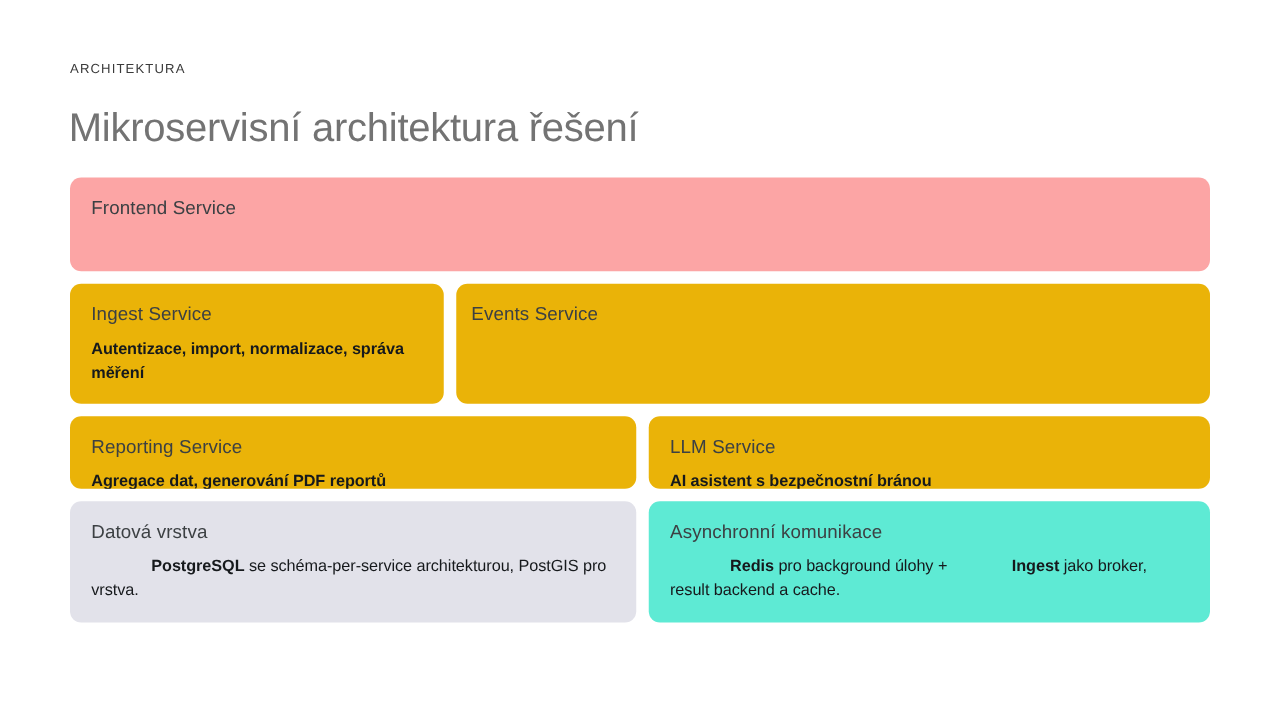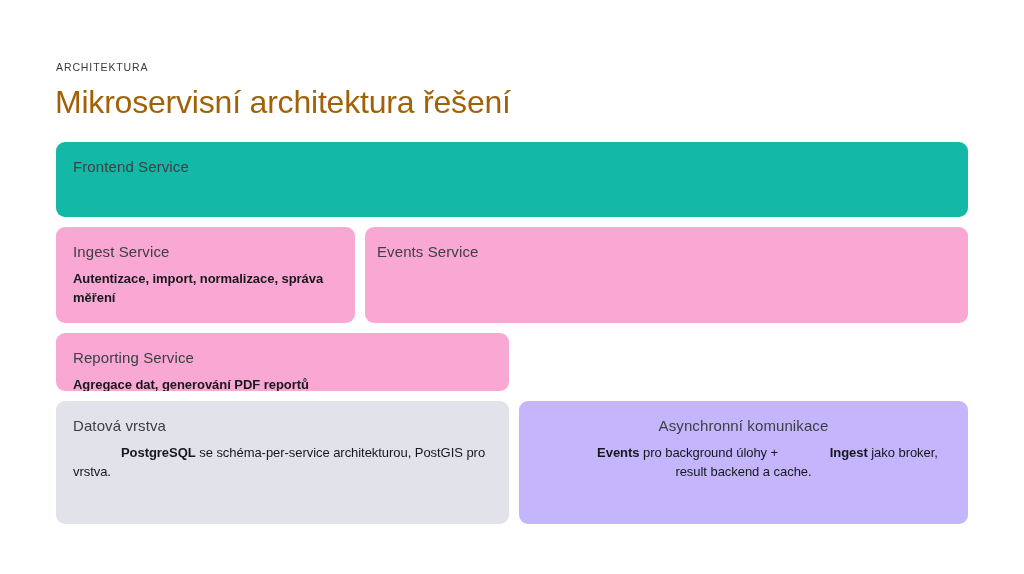--- a/index.html
+++ b/index.html
@@ -16,35 +16,35 @@
   .slide {
     position: relative;
     width: 1024px;
     height: 574px;
     box-sizing: border-box;
     padding: 0 56px;
   }
   .eyebrow {
     position: absolute;
     left: 56px;
-    top: 62px;
+    top: 50px;
     font-size: 10.5px;
     letter-spacing: 0.9px;
     color: #3a3a3a;
     font-weight: 400;
     text-transform: uppercase;
     line-height: 1;
   }
   .page-title {
     position: absolute;
     left: 55px;
     top: 82px;
     font-size: 32px;
     font-weight: 400;
-    color: #a16207;
+    color: #737373;
     letter-spacing: -0.2px;
     line-height: 1.25;
     margin: 0;
   }
   .grid {
     position: absolute;
     left: 56px;
     top: 142px;
     width: 912px;
   }
@@ -76,34 +76,34 @@
     letter-spacing: -0.05px;
   }
   .card-desc.regular {
     font-weight: 400;
     color: #16191c;
   }
   .card-desc b {
     font-weight: 700;
     margin-left: 48px;
   }
-  .c-blue  { background: #14b8a6; }
-  .c-green { background: #f9a8d4; }
+  .c-blue  { background: #fca5a5; }
+  .c-green { background: #eab308; }
   .c-gray  { background: #e2e2ea; }
-  .c-red   { background: #c4b5fd; text-align: center; }
+  .c-red   { background: #5eead4; }
 
   .row-1 .card { height: 75px; flex: 1 1 100%; }
   .row-2 .card { height: 96px; }
   .row-2 .card.col-a { flex: 0 0 299px; }
   .row-2 .card.col-b { flex: 0 0 294px; }
   .row-2 .card.col-c { flex: 1 1 auto; padding-left: 12px; }
   .row-3 .card { height: 58px; }
   .row-3 .card.col-a { flex: 0 0 453px; }
   .row-3 .card.col-b { flex: 1 1 auto; }
-  .row-4 .card { height: 123px; }
+  .row-4 .card { height: 97px; }
   .row-4 .card.col-a { flex: 0 0 453px; }
   .row-4 .card.col-b { flex: 1 1 auto; }
 </style>
 </head>
 <body>
 
 <div class="slide">
 
   <div class="eyebrow">ARCHITEKTURA</div>
 
@@ -125,27 +125,31 @@
       <div class="card c-green col-c">
         <div class="card-title">Events Service</div>
       </div>
     </div>
 
     <div class="row row-3">
       <div class="card c-green col-a">
         <div class="card-title">Reporting Service</div>
         <div class="card-desc">Agregace dat, generování PDF reportů</div>
       </div>
+      <div class="card c-green col-b">
+        <div class="card-title">LLM Service</div>
+        <div class="card-desc">AI asistent s bezpečnostní bránou</div>
+      </div>
     </div>
 
     <div class="row row-4">
       <div class="card c-gray col-a">
         <div class="card-title">Datová vrstva</div>
         <div class="card-desc regular"><b>PostgreSQL</b><span> se schéma-per-service architekturou, PostGIS pro vrstva.</span></div>
       </div>
       <div class="card c-red col-b">
         <div class="card-title">Asynchronní komunikace</div>
-        <div class="card-desc regular"><b>Events</b><span> pro background úlohy + </span><b>Ingest</b><span> jako broker, result backend a cache.</span></div>
+        <div class="card-desc regular"><b>Redis</b><span> pro background úlohy + </span><b>Ingest</b><span> jako broker, result backend a cache.</span></div>
       </div>
     </div>
 
   </div>
 </div>
 
 </body></html>

